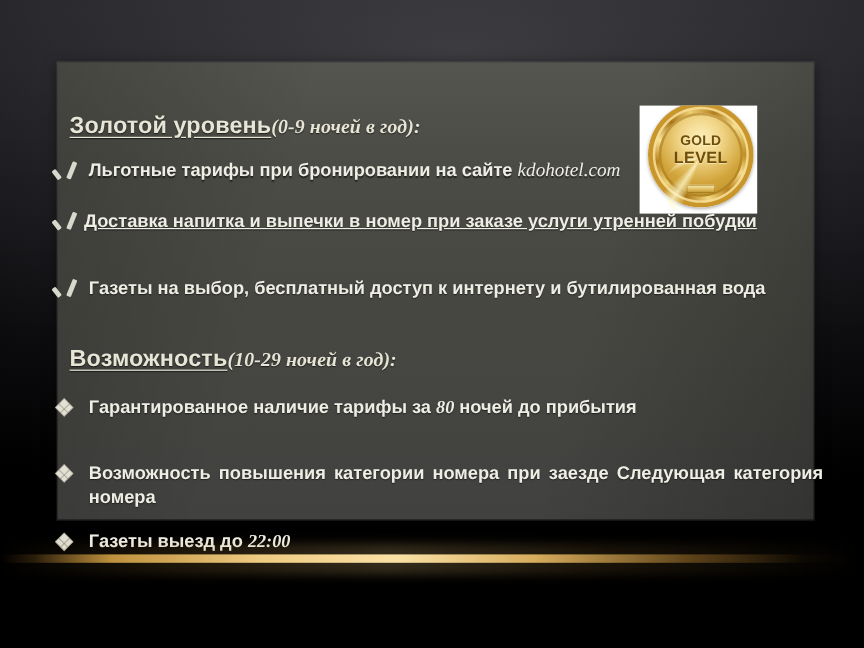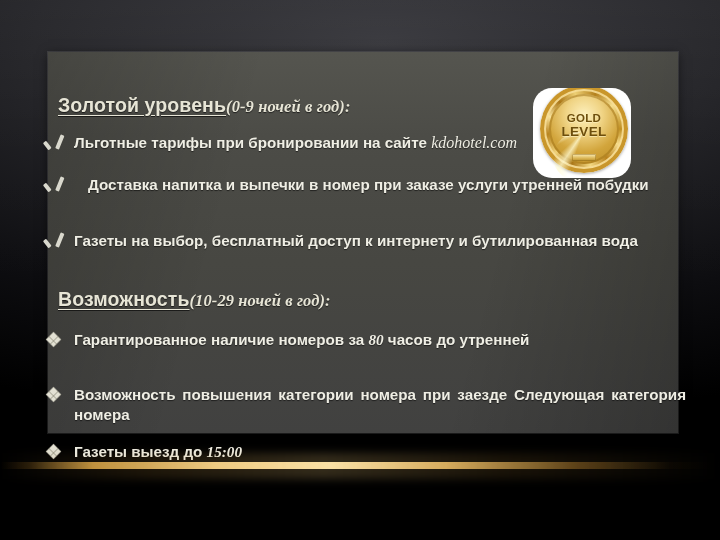--- a/index.html
+++ b/index.html
@@ -176,21 +176,20 @@
     background: rgba(120,118,100,0.45);
   }
   .mk-diamond span::before { left: 50%; top: 0; width: 0.7px; height: 100%; }
   .mk-diamond span::after  { top: 50%; left: 0; height: 0.7px; width: 100%; }
 
   
   .medal-box {
     position: absolute;
     background: #ffffff;
     overflow: hidden;
-    border-radius: 19px;
   }
   .medal {
     position: absolute;
     border-radius: 50%;
   }
   .medal-label {
     position: absolute;
     left: 0; right: 0;
     text-align: center;
     font-weight: bold;
@@ -335,21 +334,21 @@
     <div class="bullet-text" style="width:570px; margin-left:11px; text-align:left;">
       <span>Льготные тарифы при бронировании на сайте </span><span class="site">kdohotel.com</span>
     </div>
   </div>
 
   <div class="bullet-row" style="left:46px; top:175px; width:620px;">
     <div class="mk-check">
         <i></i>
         <b></b>
       </div>
-    <div class="bullet-text" style="width:595px; margin-left:25px;">Доставка напитка и выпечки в номер при заказе услуги утренней побудки</div>
+    <div class="bullet-text" style="width:595px; margin-left:7px;text-decoration:underline;">Доставка напитка и выпечки в номер при заказе услуги утренней побудки</div>
   </div>
 
   <div class="bullet-row" style="left:46px; top:231px; width:620px;">
     <div class="mk-check">
         <i></i>
         <b></b>
       </div>
     <div class="bullet-text" style="width:595px; margin-left:11px;"> Газеты на выбор, бесплатный доступ к интернету и бутилированная вода</div>
   </div>
 
@@ -365,36 +364,36 @@
 
   <div class="heading" style="left:58px; top:288px;">
     <span class="main">Возможность</span><span class="sub">(10-29 ночей в год):</span>
   </div>
 
   <div class="bullet-row" style="left:46px; top:330px; width:640px;">
     <div class="mk-diamond">
         <span></span>
       </div>
     <div class="bullet-text" style="width:615px; margin-left:11px;">
-      <span>Гарантированное наличие номеров за </span><span class="num">80</span><span> часов до утренней</span>
+      <span>Гарантированное наличие тарифы за </span><span class="num">80</span><span> ночей до прибытия</span>
     </div>
   </div>
 
   <div class="bullet-row" style="left:46px; top:385px; width:640px;">
     <div class="mk-diamond">
         <span></span>
       </div>
     <div class="bullet-text" style="width:615px; margin-left:11px;">Возможность повышения категории номера при заезде Следующая категория номера</div>
   </div>
 
   <div class="bullet-row" style="left:46px; top:442px; width:420px;">
     <div class="mk-diamond">
         <span></span>
       </div>
     <div class="bullet-text" style="width:390px; margin-left:11px; text-align:left;">
-      <span> Газеты выезд до </span><span class="num">15:00</span>
+      <span> Газеты выезд до </span><span class="num">22:00</span>
     </div>
   </div>
 
 
   <div class="gold-divider"></div>
 
 </div>
 
 </body></html>

